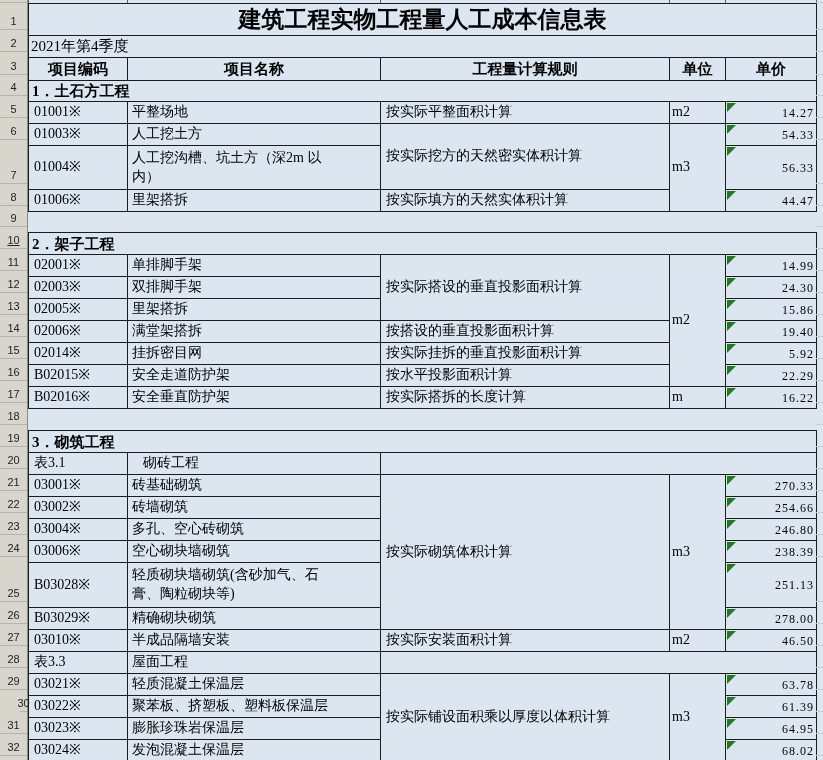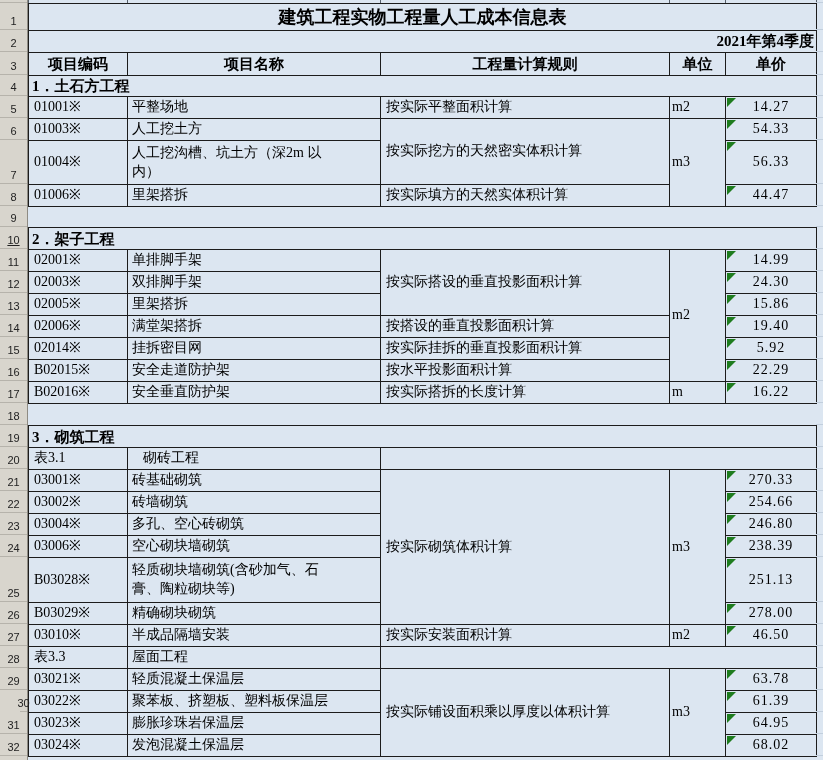--- a/index.html
+++ b/index.html
@@ -30,30 +30,30 @@
   
   #strip{position:absolute;left:28px;top:0;width:795px;height:3px}
   .tick{position:absolute;top:0;width:1px;height:3px;background:var(--tick)}
   
   #tablewrap{position:absolute;left:28px;top:3px}
   table{border-collapse:collapse;table-layout:fixed;width:788px}
   td{
     border:1px solid var(--table-border);vertical-align:middle;overflow:hidden;
     font-size:14px;line-height:1.35;padding:0 2px;box-sizing:border-box;
   }
-  td.title{text-align:center;font-weight:bold;font-size:18px}
-  td.subtitle{text-align:right;font-weight:bold;font-size:15px}
+  td.title{text-align:center;font-weight:bold;font-size:23px}
+  td.subtitle{text-align:left;font-weight:normal;font-size:15px}
   td.head{text-align:center;font-weight:bold;font-size:15px}
   td.section{font-weight:bold;font-size:15px;padding-left:3px}
   td.code{padding-left:5px}
   td.name{padding-left:4px;white-space:pre-line}
   td.indent{padding-left:15px}
   td.rule{padding-left:5px}
   td.unit{text-align:left}
-  td.price{text-align:center;position:relative;font-size:14px;letter-spacing:1px}
+  td.price{text-align:right;position:relative;font-size:12px;letter-spacing:1px}
   td.empty{border:none}
   .tri{
     position:absolute;left:1px;top:1px;width:0;height:0;
     border-top:9px solid var(--indicator);border-right:9px solid transparent;
   }
   
   #margin{position:absolute;left:816px;top:0;width:7px;height:760px}
   .ml{box-sizing:border-box;border-bottom:1px solid var(--gridline)}
 </style>
 </head>

